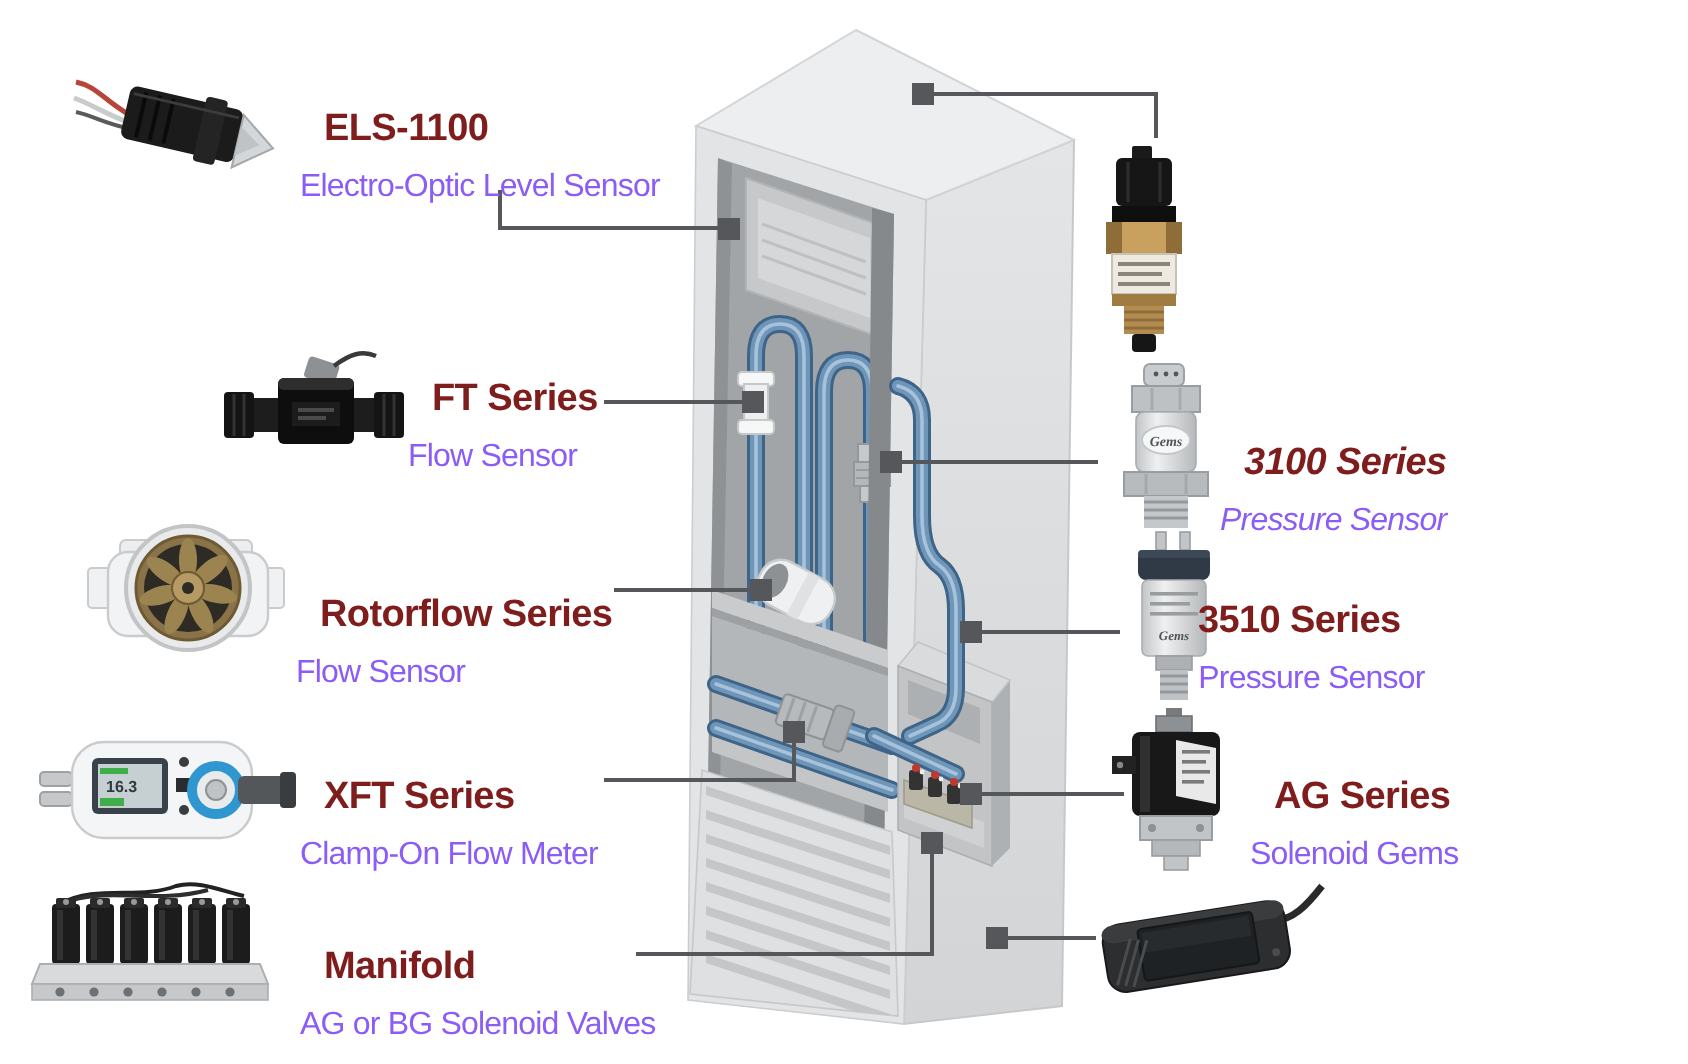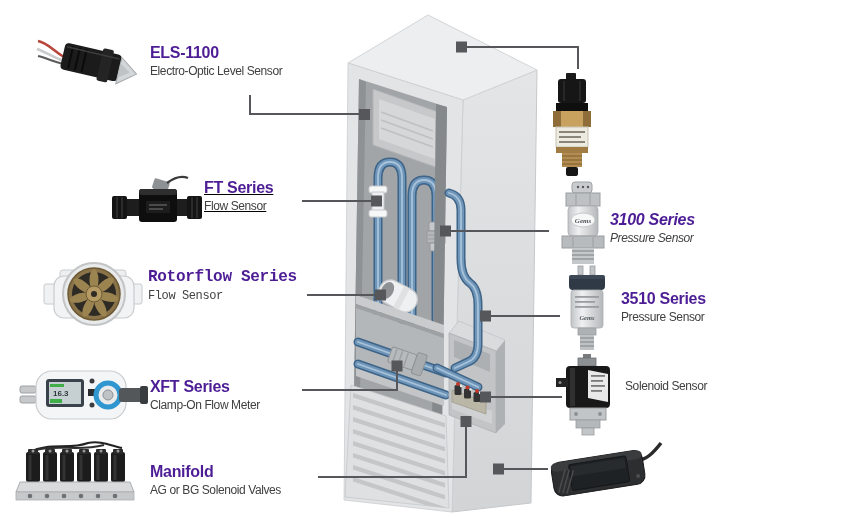--- a/index.html
+++ b/index.html
@@ -3,25 +3,25 @@
 <meta charset="utf-8">
 <style>
   html,body{margin:0;padding:0;background:#ffffff;}
   #stage{
     position:relative;width:844px;height:532px;background:#ffffff;overflow:hidden;
     font-family:"Liberation Sans",sans-serif;
   }
   #scene{position:absolute;left:0;top:0;}
   .label{position:absolute;line-height:1;}
   .label h3{
-    margin:0;font-size:16px;font-weight:bold;color:#4c1d95;
+    margin:12px;font-size:19px;font-weight:bold;color:#7f1d1d;
     letter-spacing:-0.3px;line-height:19px;cursor:pointer;
   }
   .label p{
-    margin:1px 0 0 0;font-size:12px;color:#404040;
+    margin:1px 0 0 0;font-size:16px;color:#8b5cf6;
     letter-spacing:-0.4px;line-height:16px;
   }
 </style>
 </head>
 <body>
 
 <div id="stage">
 
 <svg id="scene" width="844" height="532" viewBox="0 0 844 532">
   <defs>
@@ -384,40 +384,41 @@
       <line x1="564" y1="488" x2="574" y2="466" stroke="#4A4C4E" stroke-width="1.5"></line>
       <circle cx="637" cy="482" r="2" fill="#4A4C4E"></circle>
     </g>
   </g>
 </svg>
 
   <div class="label" style="left:150px;top:43px;">
     <h3>ELS-1100</h3>
     <p>Electro-Optic Level Sensor</p>
   </div>
-  <div class="label" style="left:204px;top:178px;text-decoration:underline;">
+  <div class="label" style="left:204px;top:178px;">
     <h3>FT Series</h3>
     <p>Flow Sensor</p>
   </div>
-  <div class="label" style="left:148px;top:268px;font-family:Liberation Mono, monospace;">
+  <div class="label" style="left:148px;top:286px;">
     <h3>Rotorflow Series</h3>
     <p>Flow Sensor</p>
   </div>
   <div class="label" style="left:150px;top:462px;">
     <h3>Manifold</h3>
     <p>AG or BG Solenoid Valves</p>
   </div>
   <div class="label" style="left:150px;top:377px;">
     <h3>XFT Series</h3>
     <p>Clamp-On Flow Meter</p>
   </div>
   <div class="label" style="left:610px;top:210px;font-style:italic;">
     <h3>3100 Series</h3>
     <p>Pressure Sensor</p>
   </div>
-  <div class="label" style="left:621px;top:289px;">
+  <div class="label" style="left:587px;top:289px;text-align:right;">
     <h3>3510 Series</h3>
     <p>Pressure Sensor</p>
   </div>
   <div class="label" style="left:625px;top:377px;">
-    <p>Solenoid Sensor</p>
+    <h3>AG Series</h3>
+    <p>Solenoid Gems</p>
   </div>
 </div>
 
 </body></html>

